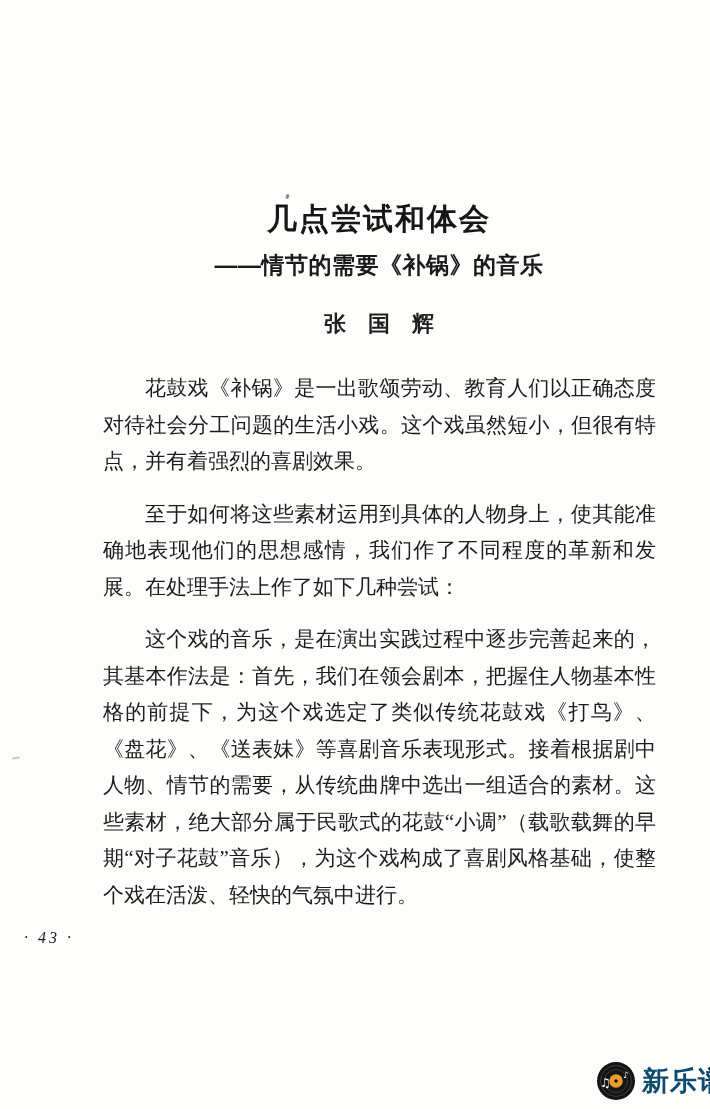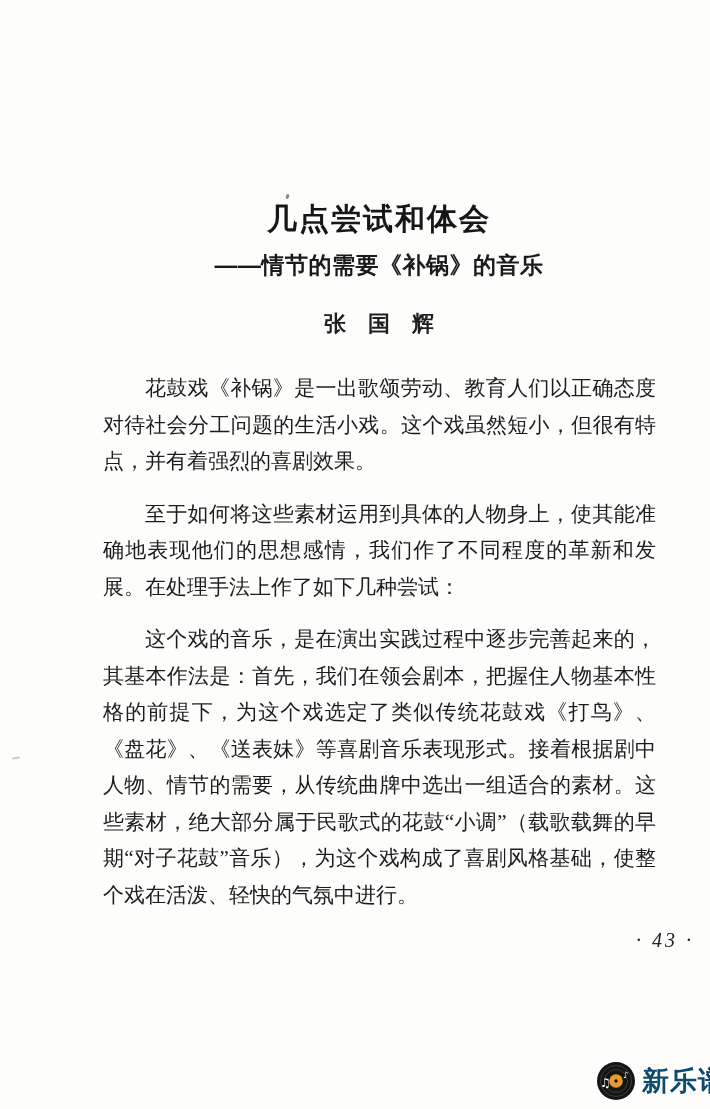--- a/index.html
+++ b/index.html
@@ -49,22 +49,22 @@
     margin: 16px;
     font-size: 21px;
     line-height: 36.5px;
     text-align: justify;
     text-indent: 2em;
     color: #1c1c1c;
   }
   .para b.marker { font-weight: 900; }
   .page-number {
     margin: 6px 40px 16px 0;
-    text-align: right;
-    font-size: 20px;
+    text-align: left;
+    font-size: 16px;
     font-style: italic;
     letter-spacing: 3px;
     color: #222;
   }
   .watermark {
     position: absolute;
     right: 8px;
     bottom: 8px;
     display: flex;
     align-items: center;

